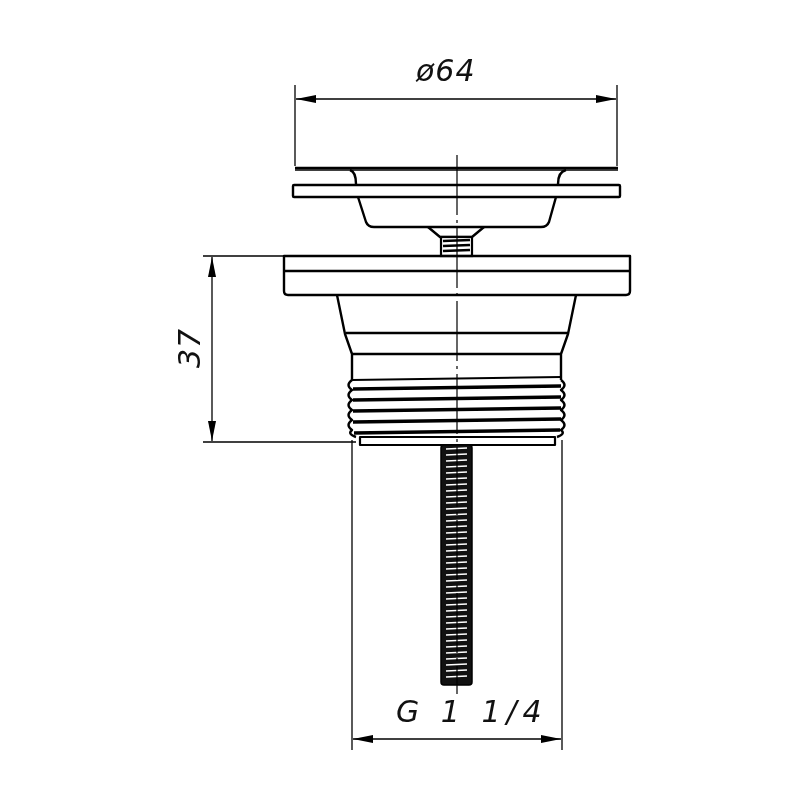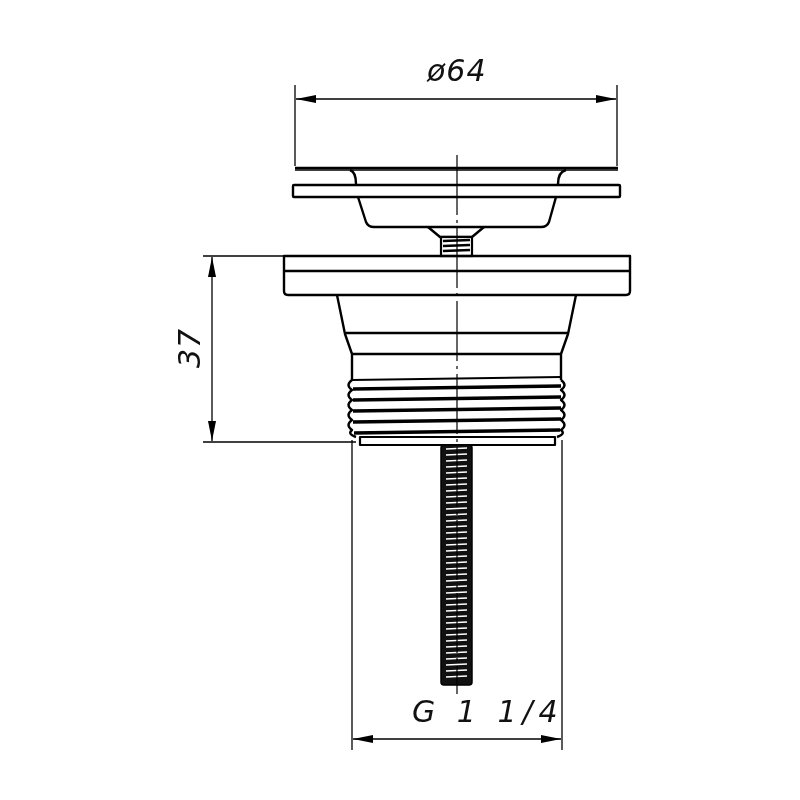--- a/index.html
+++ b/index.html
@@ -1,21 +1,21 @@
 <!DOCTYPE html>
 <html><head>
 <meta charset="utf-8">
 <style>
   html, body { margin: 0; padding: 0; background: #ffffff; }
   body { width: 800px; height: 800px; position: relative; overflow: hidden; }
   svg { position: absolute; left: 0; top: 0; }
   .label { position: absolute; font-family: "DejaVu Sans", sans-serif; font-style: italic; color: #111; font-size: 30px; line-height: 1; letter-spacing: 1px; white-space: nowrap; }
-  #dim-top-label { left: 427px; top: 56px; text-align: right; }
+  #dim-top-label { left: 416px; top: 56px; text-align: right; }
   #dim-left-label { left: 170px; top: 333px; transform: rotate(-90deg); transform-origin: center; }
-  #dim-bottom-label { left: 412px; top: 697px; letter-spacing: 6px; }
+  #dim-bottom-label { left: 396px; top: 697px; letter-spacing: 6px; }
 </style>
 </head>
 <body>
 
 <svg width="800" height="800" viewBox="0 0 800 800" xmlns="http://www.w3.org/2000/svg">
   <defs>
     <marker id="arr" viewBox="0 0 20 8" refX="20" refY="4" markerWidth="20" markerHeight="8" orient="auto-start-reverse" markerUnits="userSpaceOnUse">
       <path d="M0,0 L20,4 L0,8 Z" fill="#000"></path>
     </marker>
   </defs>

